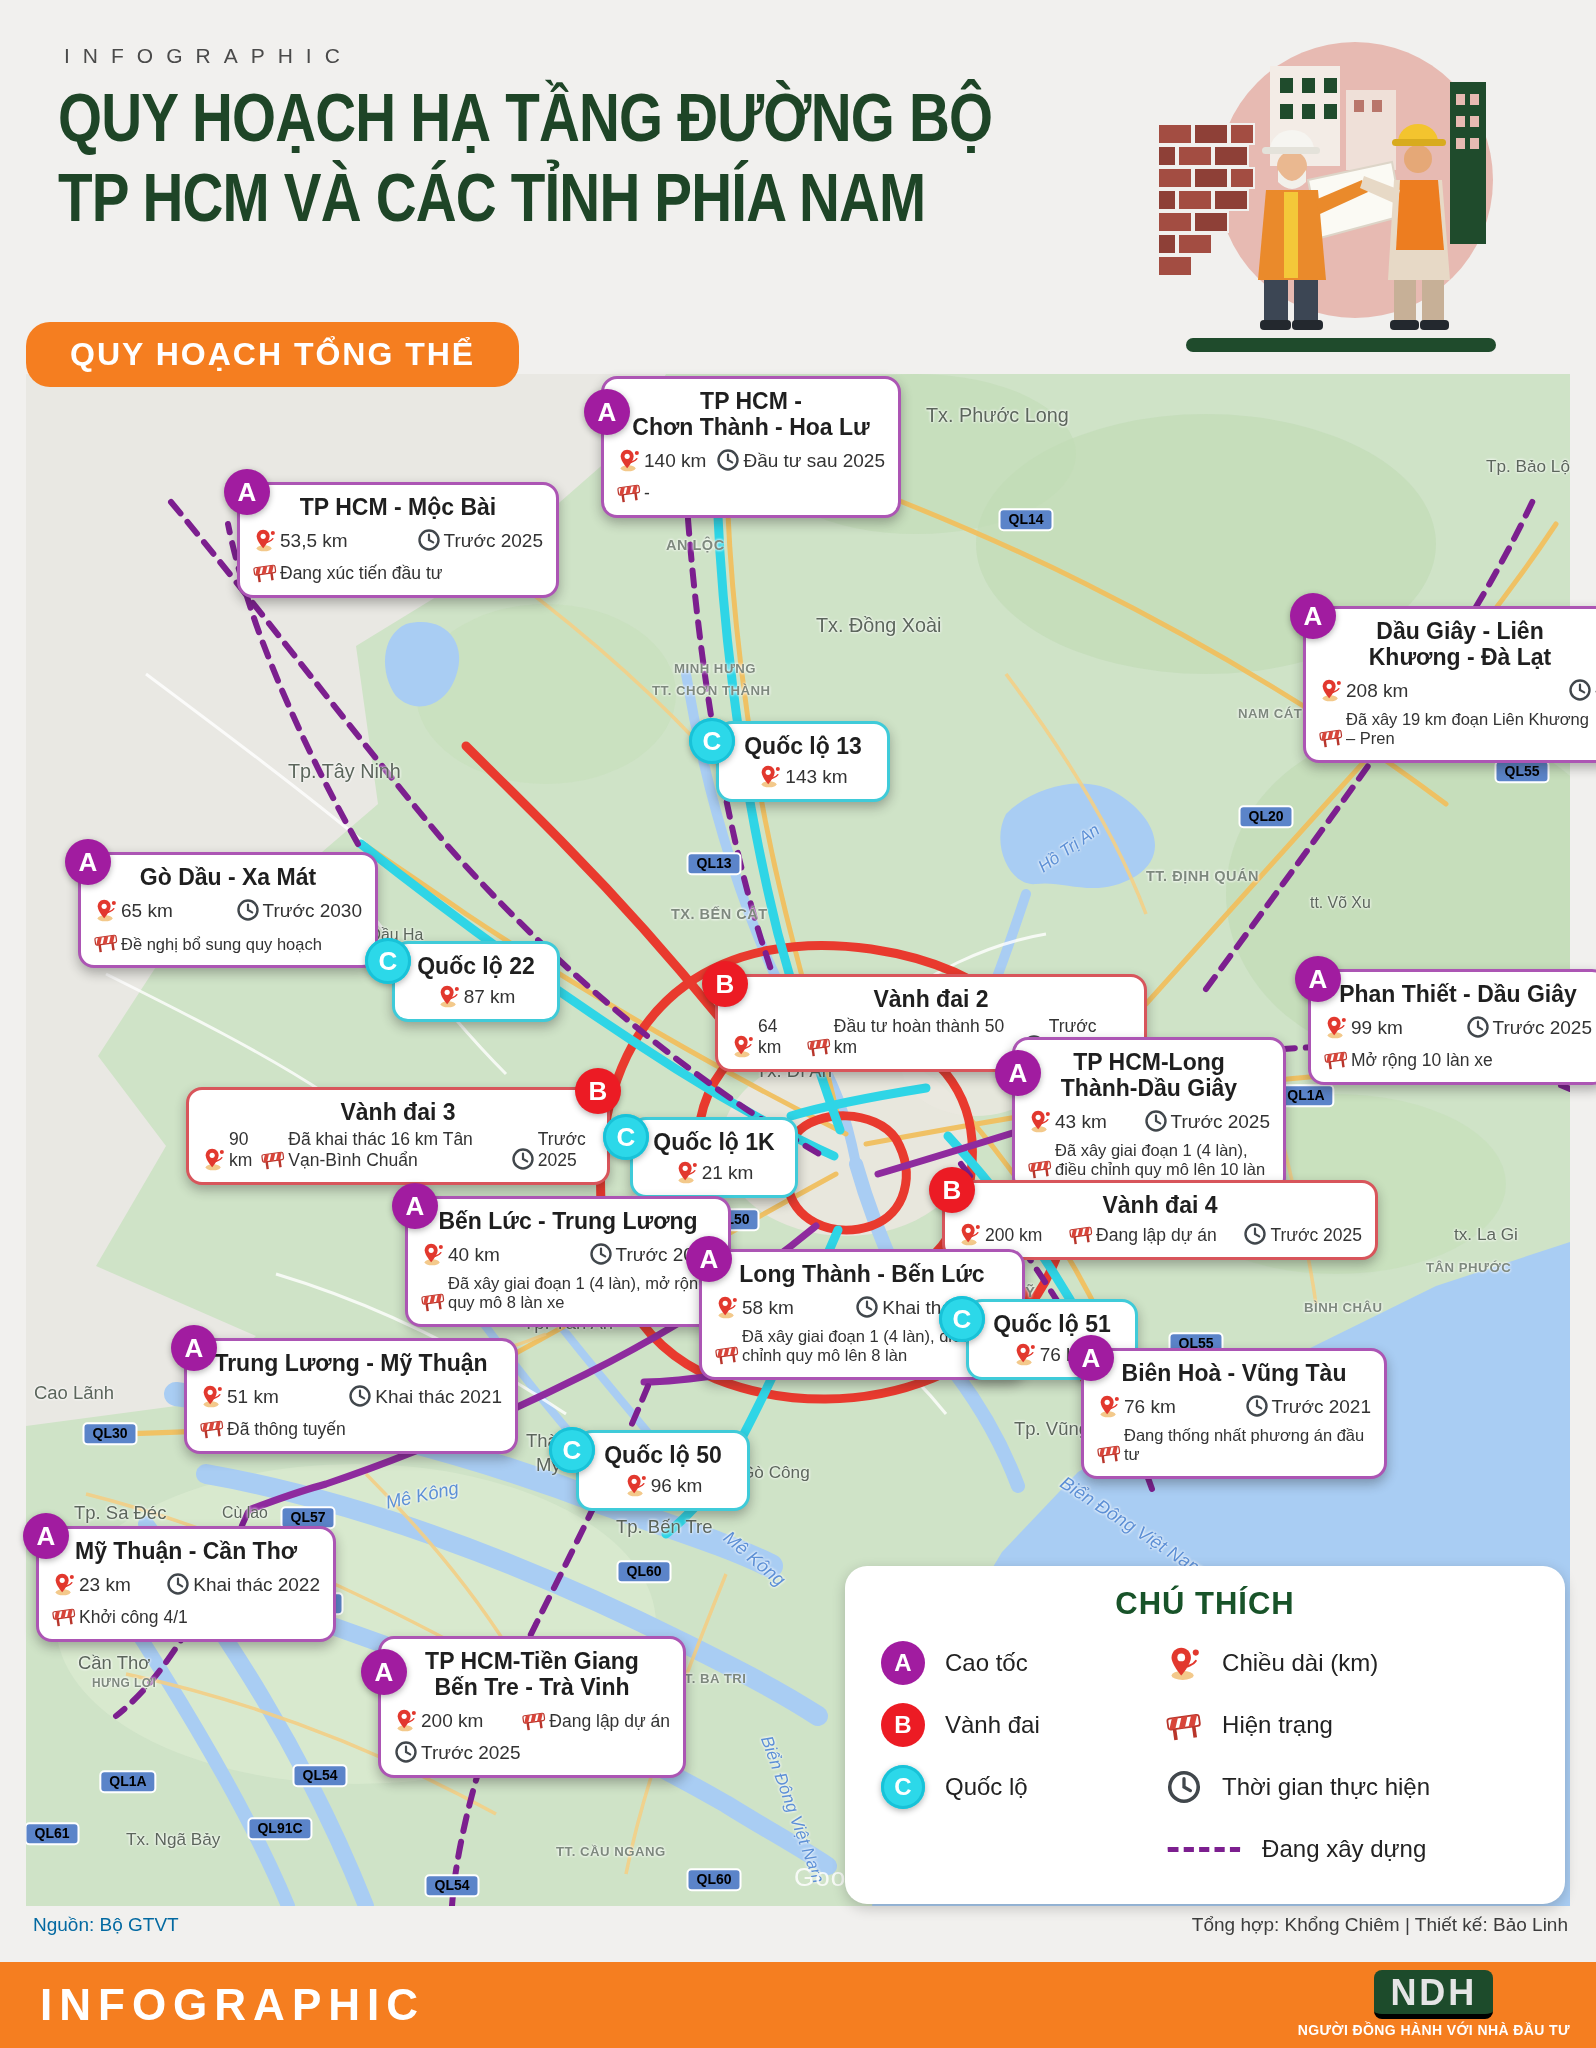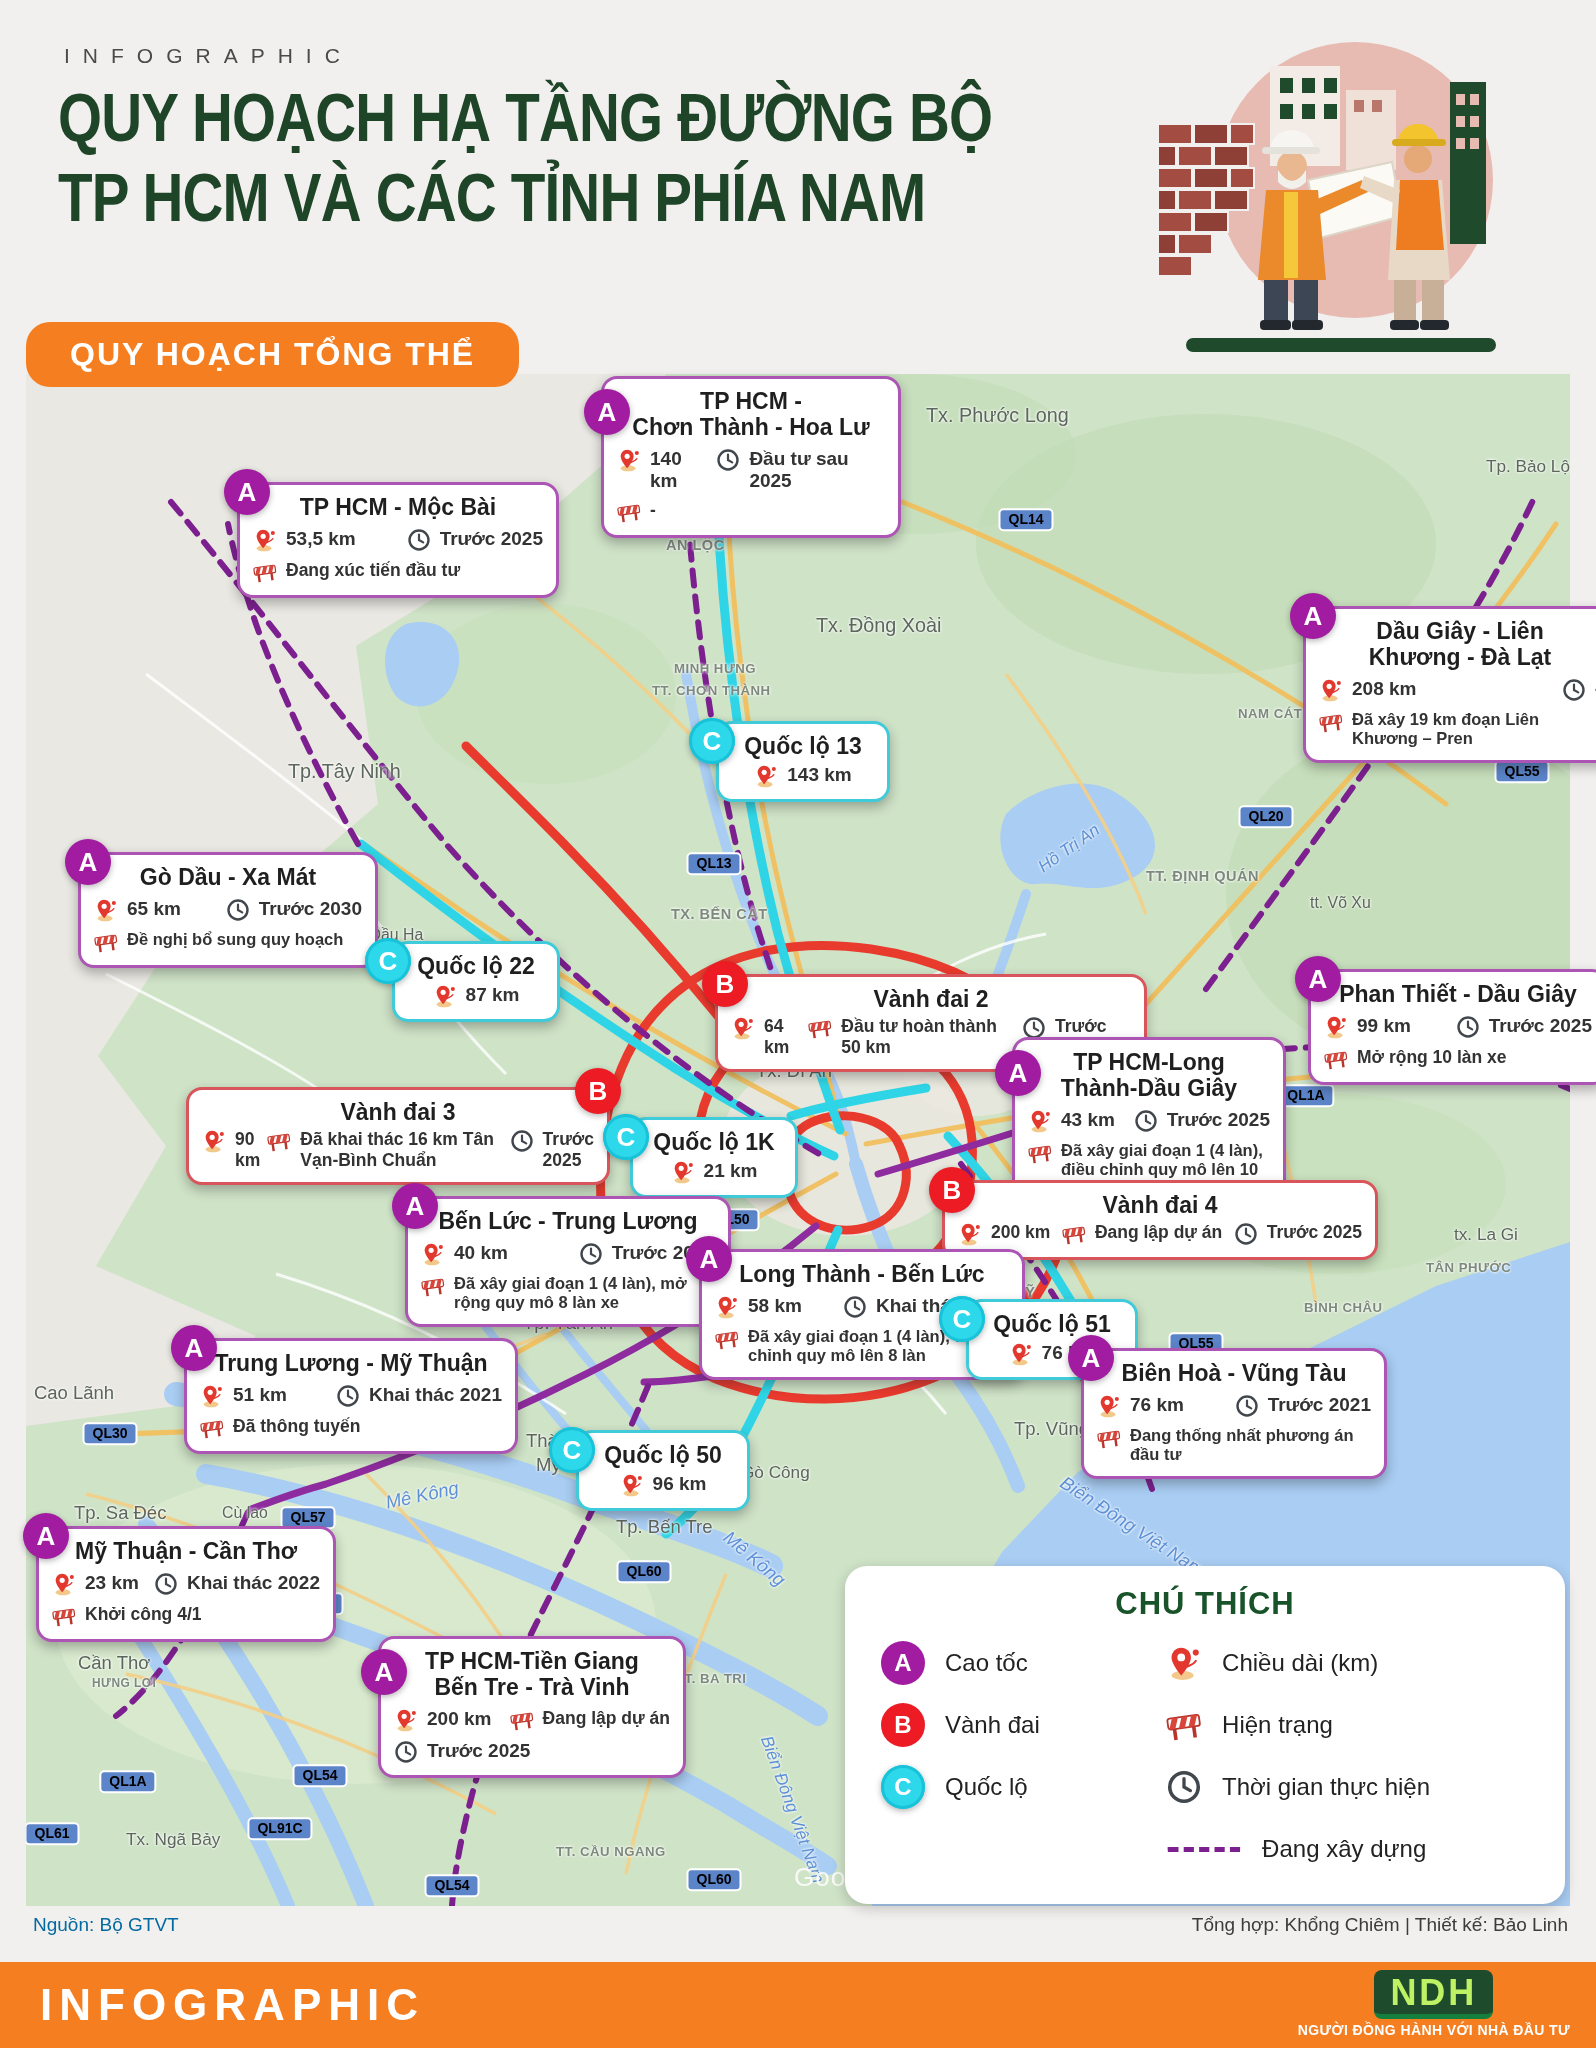--- a/index.html
+++ b/index.html
@@ -26,21 +26,21 @@
   .card{position:absolute;background:#fff;border-radius:16px;padding:9px 13px 11px;z-index:30;
     box-shadow:0 5px 12px rgba(30,30,30,.33);}
   .card.tA{border:3px solid #AC55B4;}
   .card.tB{border:3px solid #D8555B;}
   .card.tC{border:3px solid #3FCBD9;}
   .card .ttl{font-weight:700;font-size:23px;line-height:1.13;text-align:center;color:#1f1f1f;}
   .r{display:flex;align-items:center;gap:8px;margin-top:8px;font-size:19px;color:#333;}
   .rs{justify-content:space-between;}
   .rc{justify-content:center;margin-top:5px;}
   .ri{justify-content:space-between;gap:7px;font-size:17.5px;margin-top:4px;}
-  .grp{display:flex;align-items:flex-start;gap:9px;font-weight:bold;}
+  .grp{display:flex;align-items:flex-end;gap:3px;}
   .ic{flex:0 0 auto;}
   .st .gtx{font-size:17.5px;line-height:1.18;}
   .sm .gtx{font-size:16.5px;}
   .badge{position:absolute;width:46px;height:46px;border-radius:50%;display:flex;align-items:center;justify-content:center;
     color:#fff;font-size:26px;font-weight:700;z-index:6;box-shadow:0 2px 6px rgba(0,0,0,.3);}
   .bA{background:var(--badge-a);}
   .bB{background:var(--badge-b);}
   .bC{background:var(--badge-c);box-shadow:0 0 0 3px #18c2d8 inset,0 2px 6px rgba(0,0,0,.3);}
   .p-tl{left:-16px;top:-16px;}
   .p-l{left:-20px;top:10px;}
@@ -55,22 +55,22 @@
   .lg-badge{width:44px;height:44px;border-radius:50%;display:flex;align-items:center;justify-content:center;
     color:#fff;font-size:24px;font-weight:700;flex:0 0 auto;}
   .lg-line{width:76px;border-top:5px solid #7c1f8f;border-radius:3px;flex:0 0 auto;}
   .lg-line.dashed{border-top-style:dashed;}
   
   .src{position:absolute;left:33px;top:1914px;font-size:19px;color:#0369a1;}
   .credits{position:absolute;right:28px;top:1914px;font-size:19px;color:#3c3c3c;}
   .bottombar{position:absolute;left:0;top:1962px;width:1596px;height:86px;background:var(--accent);z-index:50;}
   .bb-brand{position:absolute;left:40px;top:18px;font-size:44px;font-weight:800;color:#fff;letter-spacing:7px;}
   .ndh{position:absolute;right:26px;top:8px;text-align:center;}
-  .ndh-box{background:#1d4b2b;color:#bef264;font-weight:800;font-size:36px;padding:2px 16px 0;border-radius:8px;
-    letter-spacing:3px;display:inline-block;border-bottom:5px solid #15803d;}
+  .ndh-box{background:#1d4b2b;color:#e5e5e5;font-weight:800;font-size:36px;padding:2px 16px 0;border-radius:8px;
+    letter-spacing:3px;display:inline-block;border-bottom:5px solid #000000;}
   .ndh-tag{color:#fff;font-size:14px;margin-top:3px;letter-spacing:.4px;font-weight:600;}
 </style>
 </head>
 <body>
 
 <div id="poster">
 
   <div class="info-label">INFOGRAPHIC</div>
   <h1 class="title"><span>QUY HOẠCH HẠ TẦNG ĐƯỜNG BỘ</span><br><span>TP HCM VÀ CÁC TỈNH PHÍA NAM</span></h1>
 

